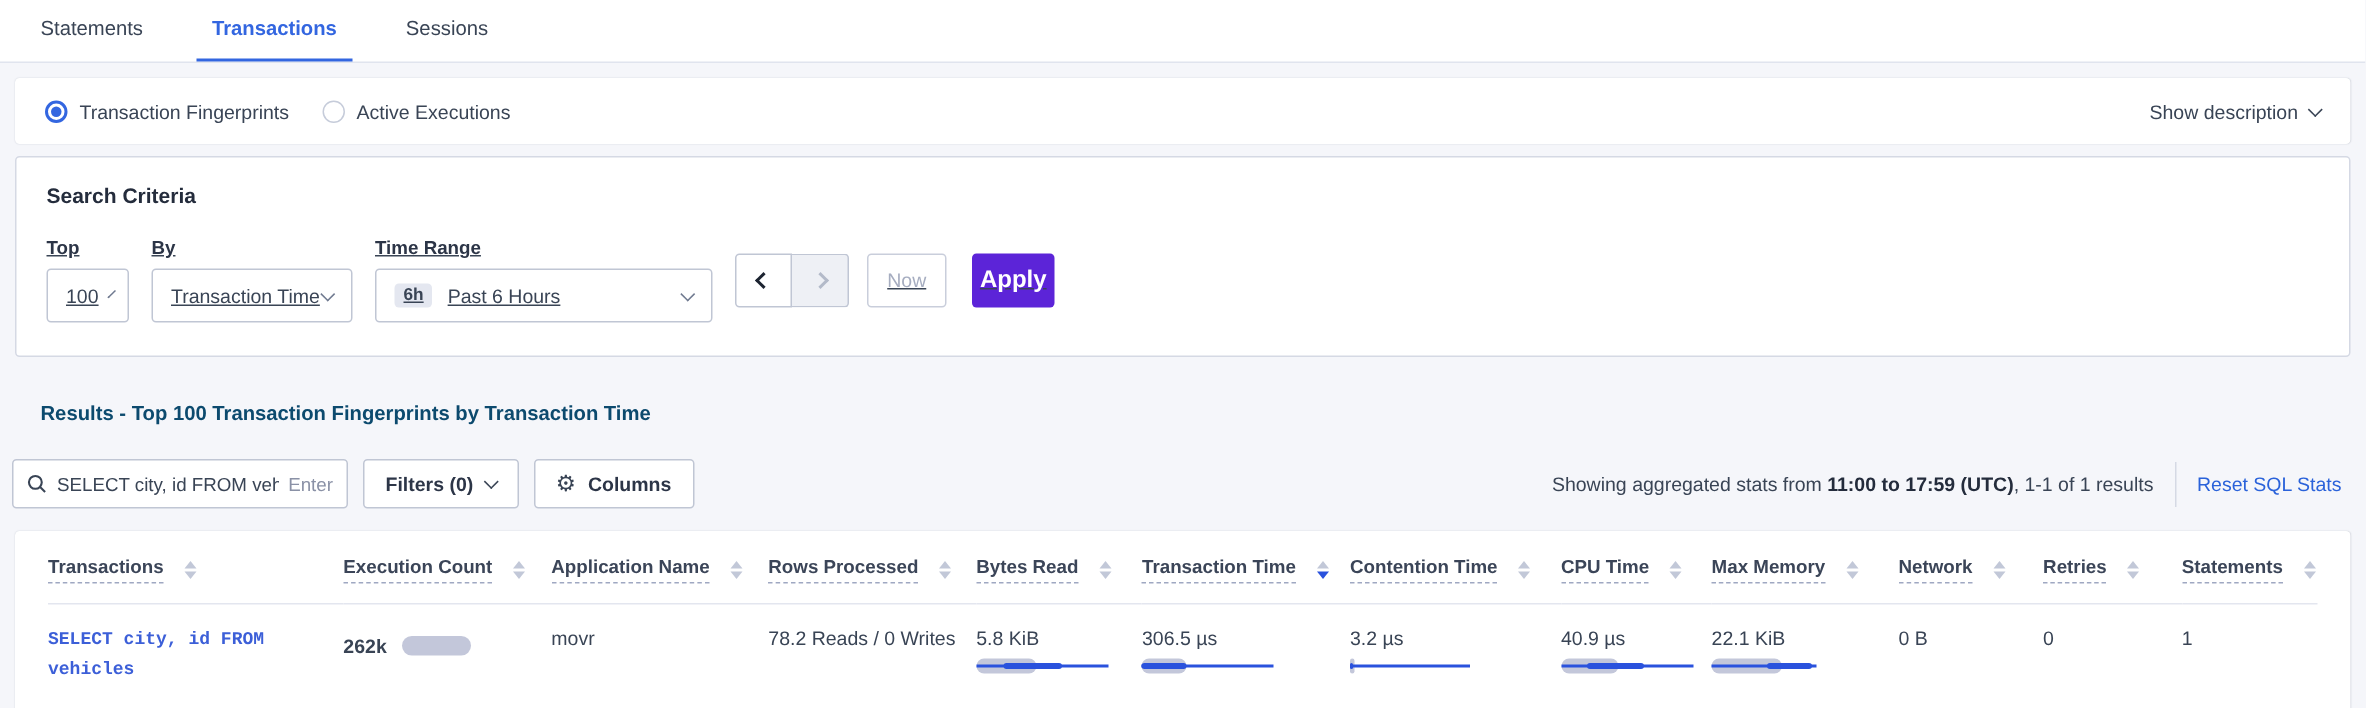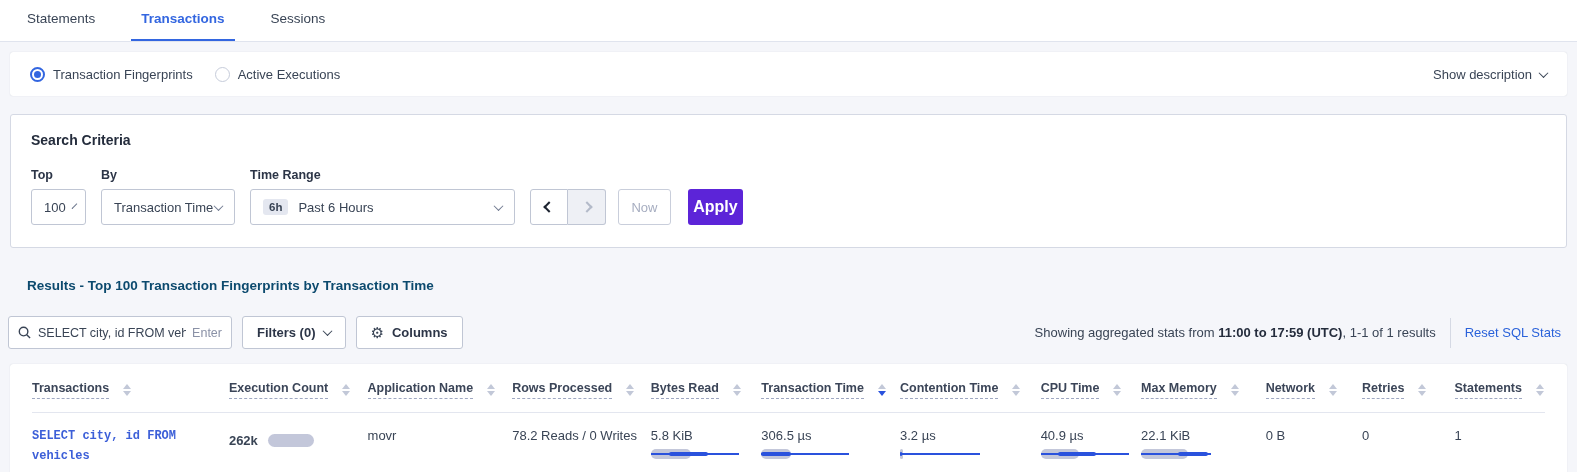--- a/index.html
+++ b/index.html
@@ -18,30 +18,30 @@
   .card { background:#fff; margin:0 10px; border-radius:3px; }
   .toggle-row { margin-top:10px; height:44px; display:flex; align-items:center; padding:0 20px; box-shadow:0 0 1px rgba(60,70,100,.25); }
   .radio-opt { display:flex; align-items:center; margin-right:22px; cursor:pointer; }
   .radio { width:15px; height:15px; border-radius:50%; border:1.5px solid #c6ccda; background:#fff; margin-right:8px; position:relative; flex:none; }
   .radio.checked { border:2px solid #3366e0; }
   .radio.checked::after { content:""; position:absolute; left:50%; top:50%; width:7px; height:7px; margin:-3.5px 0 0 -3.5px; border-radius:50%; background:#3366e0; }
   .spacer { flex:1; }
   .show-desc { display:flex; align-items:center; gap:8px; color:#394455; cursor:pointer; }
   .chev { display:inline-block; width:7px; height:7px; border-right:1.6px solid currentColor; border-bottom:1.6px solid currentColor; transform:rotate(45deg) translate(-1px,-1px); }
   
-  .search-criteria { margin-top:18px; border:1px solid #d5d9e4; padding:17px 20px 22px 20px; }
+  .search-criteria { margin-top:8px; border:1px solid #d5d9e4; padding:17px 20px 22px 20px; }
   .sc-title { font-weight:bold; font-size:14px; color:#242c3c; margin-bottom:20px; }
-  .sc-controls { display:flex; align-items:flex-end; }
+  .sc-controls { display:flex; align-items:center;text-decoration:underline; }
   .ctl { margin-right:15px; }
   .ctl-label { font-weight:bold; font-size:12.5px; color:#2c3547; margin-bottom:7px; }
   .select { height:36px; border:1px solid #c0c6d4; border-radius:3px; background:#fff; display:flex; align-items:center; padding:0 12px; color:#394455; cursor:pointer; }
   .select .chev { margin-left:auto; color:#707a90; }
   .select.top-sel { width:55px; gap:8px; }
   .select.by-sel { width:134px; }
-  .select.tr-sel { width:265px; }
+  .select.tr-sel { width:225px; }
   .badge-6h { background:#e4e7f0; color:#394455; font-weight:bold; font-size:11.5px; padding:2px 6px; border-radius:3px; margin-right:10px; }
   .arrow-group { display:flex; margin-right:12px; }
   .arrow-btn { width:38px; height:36px; background:#fff; border:1px solid #c0c6d4; display:flex; align-items:center; justify-content:center; cursor:pointer; }
   .arrow-btn.prev { border-radius:3px 0 0 3px; color:#1c2330; }
   .arrow-btn.next { border-radius:0 3px 3px 0; border-left:none; background:#eef0f5; color:#b3bac9; }
   .arrow-btn .chev { width:8px; height:8px; border-width:2px; }
   .chev.left { transform:rotate(135deg); }
   .chev.right { transform:rotate(-45deg); }
   .now-btn { width:53px; height:36px; border:1px solid #c9cedb; background:#fff; border-radius:3px; color:#a6adc0; font-size:13px; margin-right:17px; cursor:pointer; font-family:inherit; }
   .apply-btn { width:55px; height:36px; border:none; border-radius:3px; background:#5c24d8; color:#fff; font-weight:bold; font-size:16px; cursor:pointer; font-family:inherit; }

